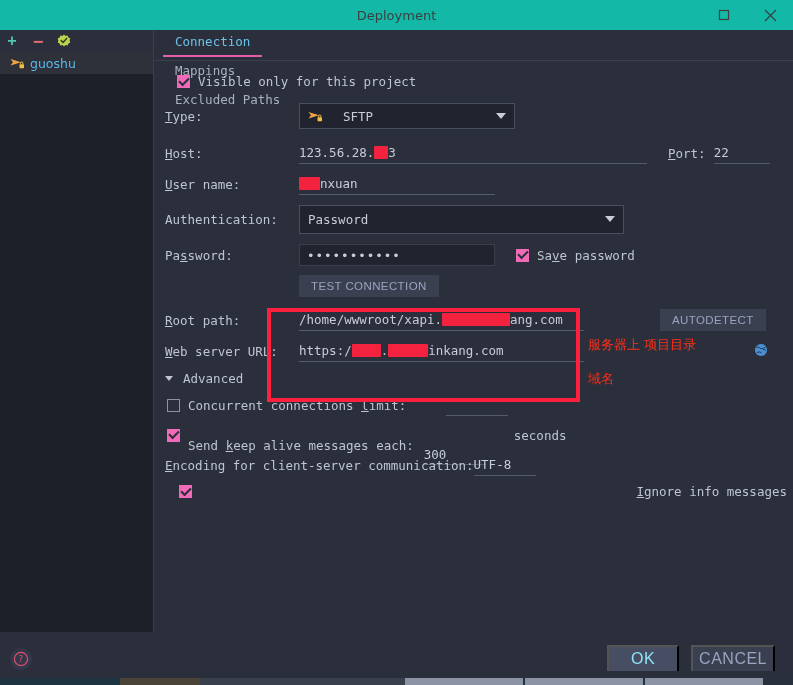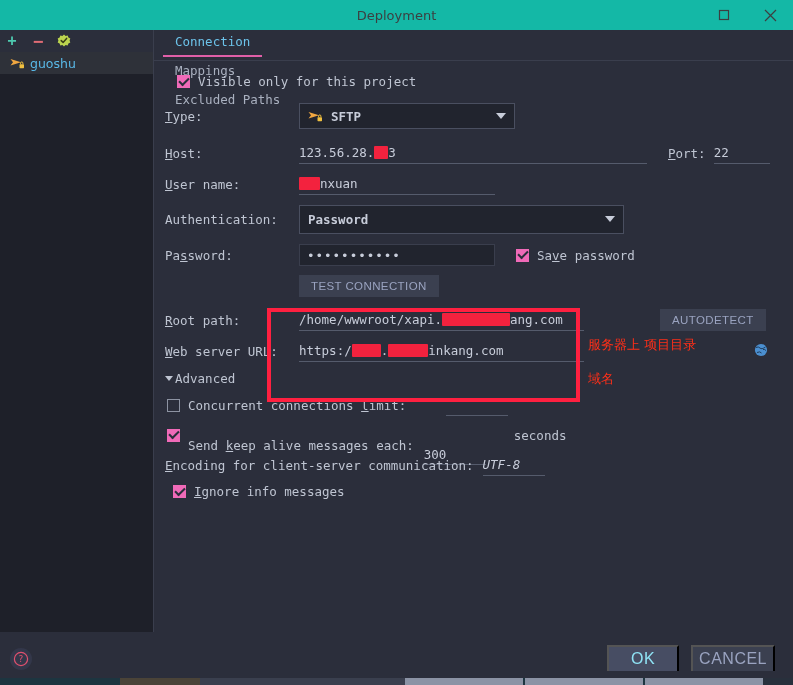--- a/index.html
+++ b/index.html
@@ -180,22 +180,21 @@
     padding: 0 8px;
     box-sizing: border-box;
     position: relative;
   }
   .combo .val {
     flex: 1;
     color: #c8cdda;
     font-size: 12.5px;
     display: flex;
     align-items: center;
-    gap: 8px;
-    font-weight: bold;
+    gap: 20px;
   }
   .arrow {
     width: 0; height: 0;
     border-left: 5px solid transparent;
     border-right: 5px solid transparent;
     border-top: 6px solid #c8cdda;
   }
 
   
   .ufield {
@@ -253,21 +252,21 @@
   .redbox {
     position: absolute;
     border: 4px solid #ff2040;
     z-index: 5;
     pointer-events: none;
   }
 
   .advanced-toggle {
     display: flex;
     align-items: center;
-    gap: 2px;
+    gap: 10px;
     margin: 4px 0 8px 0;
     color: #bfc5d2;
     font-size: 12.5px;
   }
   .chev {
     width: 0; height: 0;
     border-left: 4px solid transparent;
     border-right: 4px solid transparent;
     border-top: 5px solid #bfc5d2;
   }
@@ -477,26 +476,26 @@
         <span class="cb checked" style="margin-left:2px;"></span>
         <span class="cb-text" style="margin-left:8px;margin-top:20px;"><span>Send <u>k</u>eep alive messages each:</span></span>
         <div class="ufield" style="width:62px;margin-left:10px;margin-top:39px;">
           <span>300</span>
         </div>
         <span class="cb-text" style="margin-left:28px;">seconds</span>
       </div>
 
       <div class="row" style="margin-bottom:8px;">
         <span class="cb-text" style="margin-left:0px;"><span><u>E</u>ncoding for client-server communication:</span></span>
-        <div class="ufield" style="width:62px;margin-left:9px;font-style:italic;">
+        <div class="ufield" style="width:62px;margin-left:0;">
           <span>UTF-8</span>
         </div>
       </div>
 
-      <div class="cb-row" style="margin-left:8px;">
+      <div class="cb-row" style="margin-left:14px;justify-content:space-between;">
         <span class="cb checked"></span>
         <span class="cb-text"><span><u>I</u>gnore info messages</span></span>
       </div>
 
     </div>
 
     <div class="ann" style="left:434px; top:306px;">服务器上 项目目录</div>
     <div class="ann" style="left:434px; top:340px;">域名</div>
     <div class="redbox" style="left:113px; top:278px; width:305px; height:86px;"></div>
 

